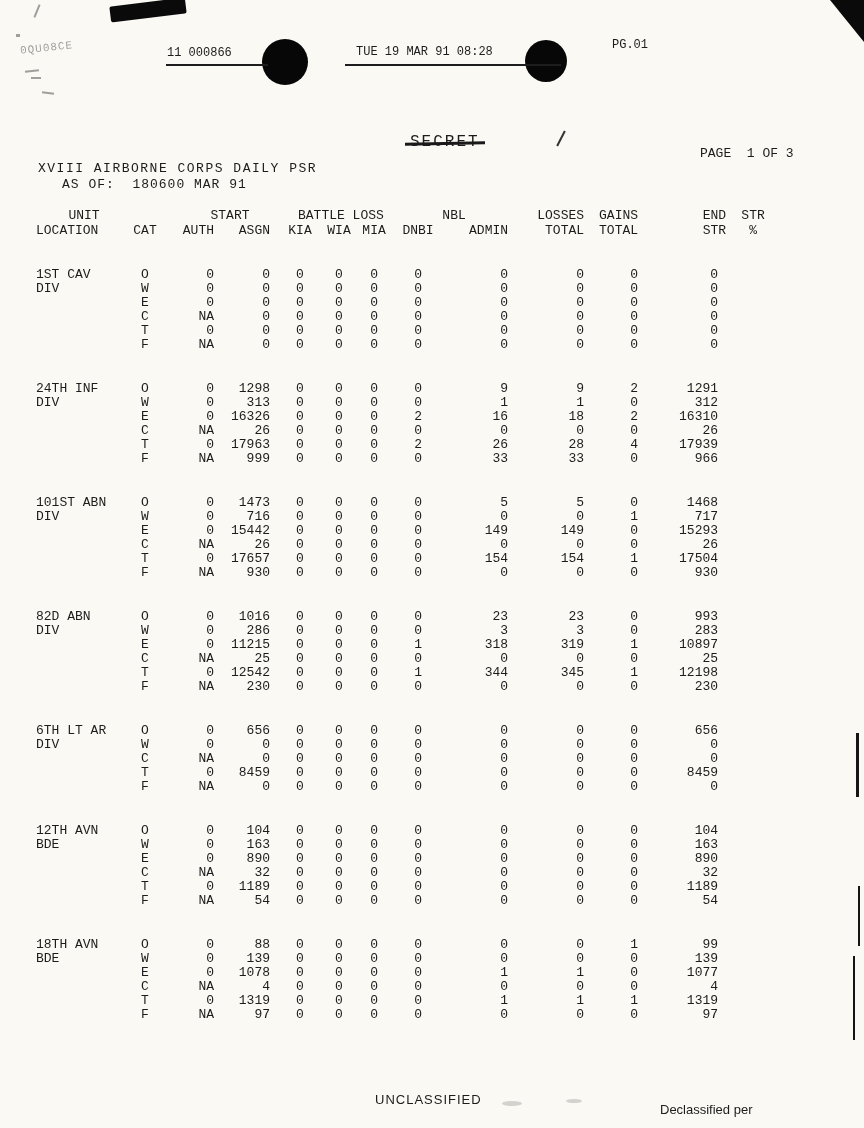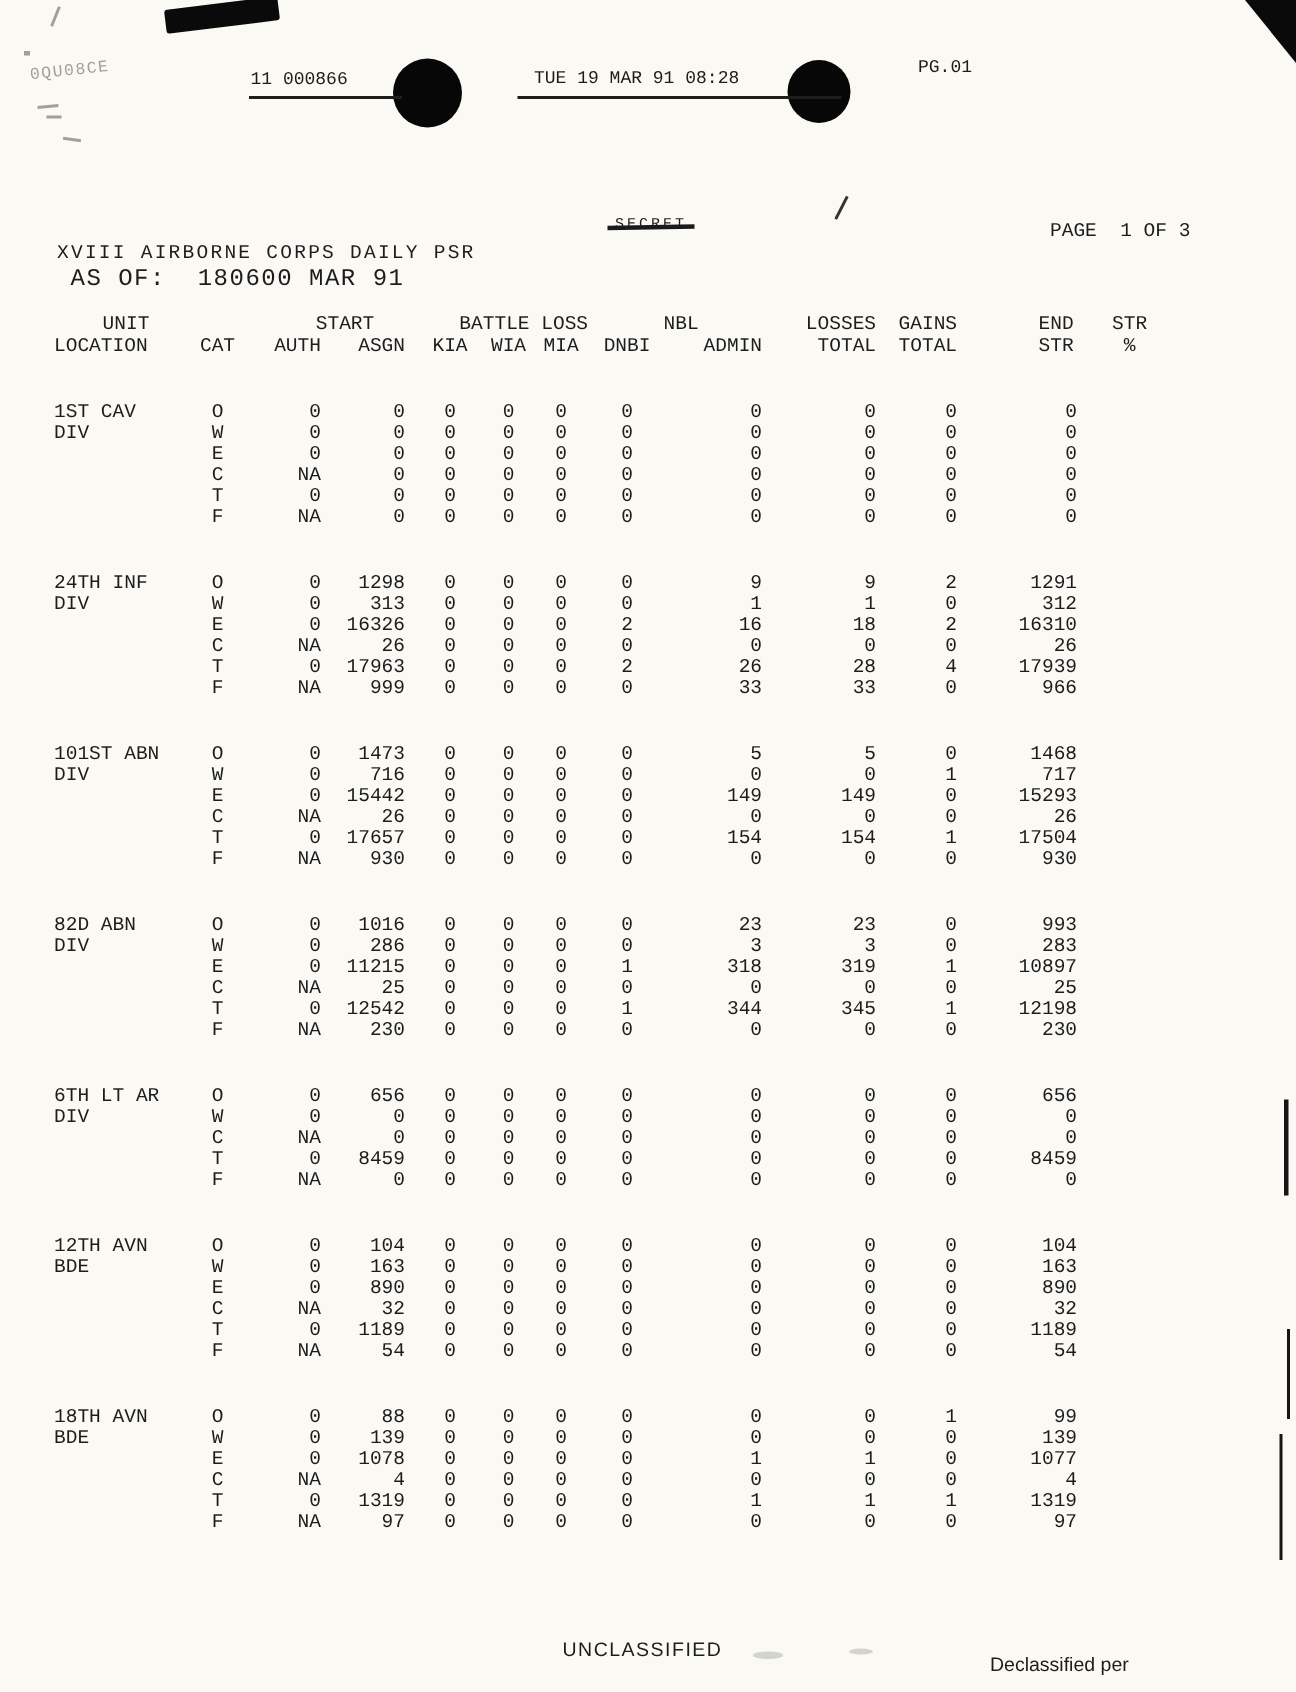--- a/index.html
+++ b/index.html
@@ -17,44 +17,44 @@
   .wedge{position:absolute;left:110px;top:2px;width:76px;height:16px;background:#0a0a0a;transform:rotate(-7deg);border-radius:2px;}
   .corner-tri{position:absolute;right:0;top:0;width:0;height:0;border-top:42px solid #0a0a0a;border-left:34px solid transparent;}
   .hole{position:absolute;background:#070707;border-radius:50%;}
   .hline{position:absolute;height:2px;background:#1d1d1d;}
   .vline{position:absolute;background:#151515;}
   .pencil{position:absolute;background:#555;opacity:.55;}
   .smudge{position:absolute;background:#777;opacity:.3;border-radius:50%;}
 
   .stamp-faint{left:20px;top:42px;font-size:11px;color:#555;opacity:.55;transform:rotate(-6deg);letter-spacing:1px;}
 
-  .secret{left:410px;top:145px;font-size:10px;letter-spacing:2px;}
+  .secret{left:410px;top:133px;font-size:16px;letter-spacing:2px;}
   .secret::after{content:"";position:absolute;left:-5px;right:-5px;top:48%;height:2.5px;background:#1a1a1a;transform:rotate(-1deg);}
   .slash-mark{position:absolute;left:560px;top:130px;width:2px;height:17px;background:#333;transform:rotate(27deg);}
 
   .pageinfo{left:700px;top:146px;font-size:13px;text-align:center;}
   .title1{left:38px;top:161px;font-size:13px;letter-spacing:1.5px;text-align:center;}
-  .title2{left:47px;top:177px;font-size:16px;letter-spacing:1px;}
+  .title2{left:62px;top:177px;font-size:13px;letter-spacing:1px;}
 
   table.psr{
     position:absolute;left:36px;top:208px;
     border-collapse:collapse;table-layout:fixed;width:744px;
     font-size:13px;
   }
   table.psr th,table.psr td{
     padding:0;margin:0;font-weight:normal;white-space:nowrap;
     height:14px;line-height:14px;overflow:visible;
   }
   table.psr thead th{height:15px;line-height:15px;margin-top:23px;}
   .a-l{text-align:left;}
   .a-c{text-align:center;}
   .a-r{text-align:right;padding-right:8px !important;}
-  .pl-end{text-align:center;padding-left:36px !important;}
+  .pl-end{text-align:right;padding-left:36px !important;}
   .g-start{padding-left:24px !important;}
-  .g-bl{text-align:right;padding-left:20px !important;}
+  .g-bl{text-align:left;padding-left:20px !important;}
   tr.spacer td{height:30px;}
 
   .unclassified{left:375px;top:1092px;letter-spacing:1px;}
   .declass{left:660px;top:1070px;line-height:16px;}
 </style>
 </head>
 <body>
 
 <div class="page">
 

